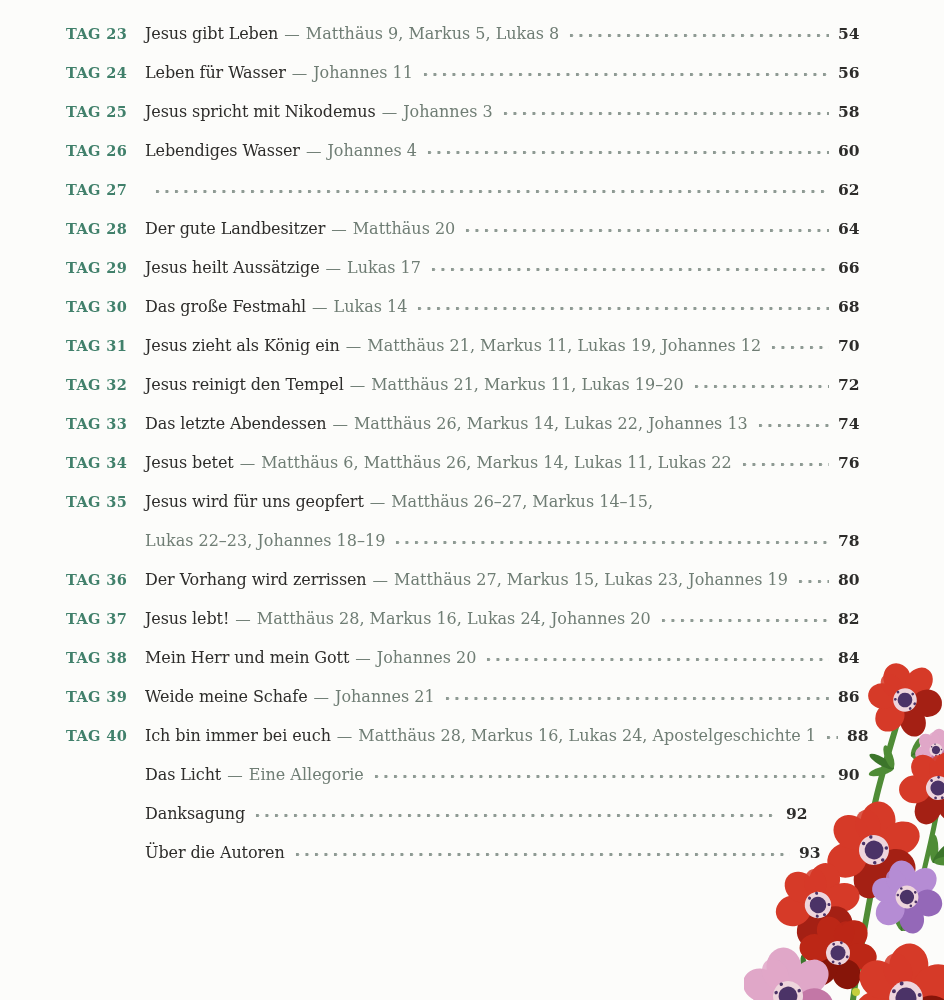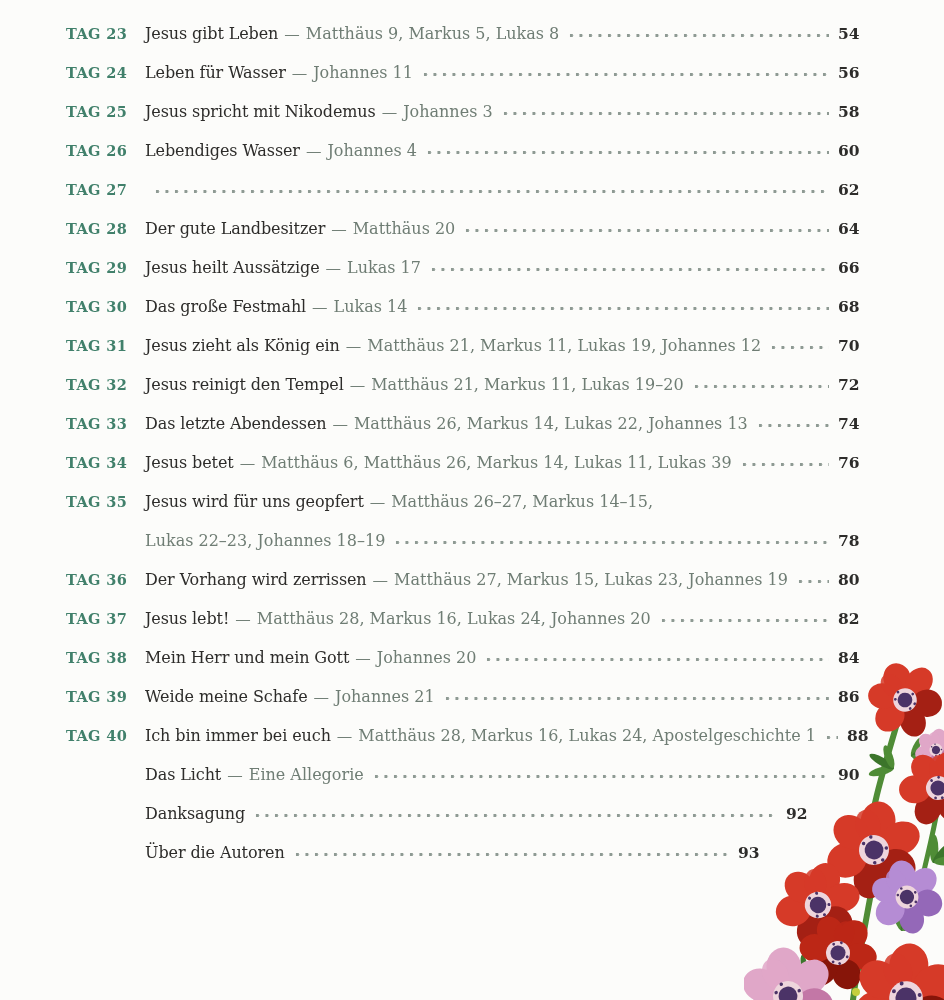--- a/index.html
+++ b/index.html
@@ -37,21 +37,21 @@
     background-size:9.5px 14px;
     background-repeat:repeat-x;
     background-position:0 0;
   }
   .pagenum{
     flex:0 0 auto;min-width:26px;text-align:left;
     color:var(--c-page-number,#2d2c2a);
     font-weight:bold;font-size:15.5px;
   }
   .row.short-a .pagenum{margin-right:52px;}
-  .row.short-b .pagenum{margin-right:100px;}
+  .row.short-b .pagenum{margin-right:39px;}
   .flowers{position:absolute;right:0;bottom:0;width:200px;height:340px;}
 </style>
 </head>
 <body>
 
 <div class="page">
 
   <div class="toc" id="toc">
       <div class="row">
       <span class="tag">TAG 23</span>
@@ -113,21 +113,21 @@
       <span class="pagenum">72</span>
     </div>
       <div class="row">
       <span class="tag">TAG 33</span>
       <span class="body"><span class="title">Das letzte Abendessen</span><span class="sep">—</span><span class="ref">Matthäus 26, Markus 14, Lukas 22, Johannes 13</span></span>
       <span class="leader"></span>
       <span class="pagenum">74</span>
     </div>
       <div class="row">
       <span class="tag">TAG 34</span>
-      <span class="body"><span class="title">Jesus betet</span><span class="sep">—</span><span class="ref">Matthäus 6, Matthäus 26, Markus 14, Lukas 11, Lukas 39</span></span>
+      <span class="body"><span class="title">Jesus betet</span><span class="sep">—</span><span class="ref">Matthäus 6, Matthäus 26, Markus 14, Lukas 11, Lukas 22</span></span>
       <span class="leader"></span>
       <span class="pagenum">76</span>
     </div>
       <div class="row no-page">
       <span class="tag">TAG 35</span>
       <span class="body"><span class="title">Jesus wird für uns geopfert</span><span class="sep">—</span><span class="ref">Matthäus 26–27, Markus 14–15,</span></span>
 
     </div>
       <div class="row cont">
       <span class="tag"></span>

